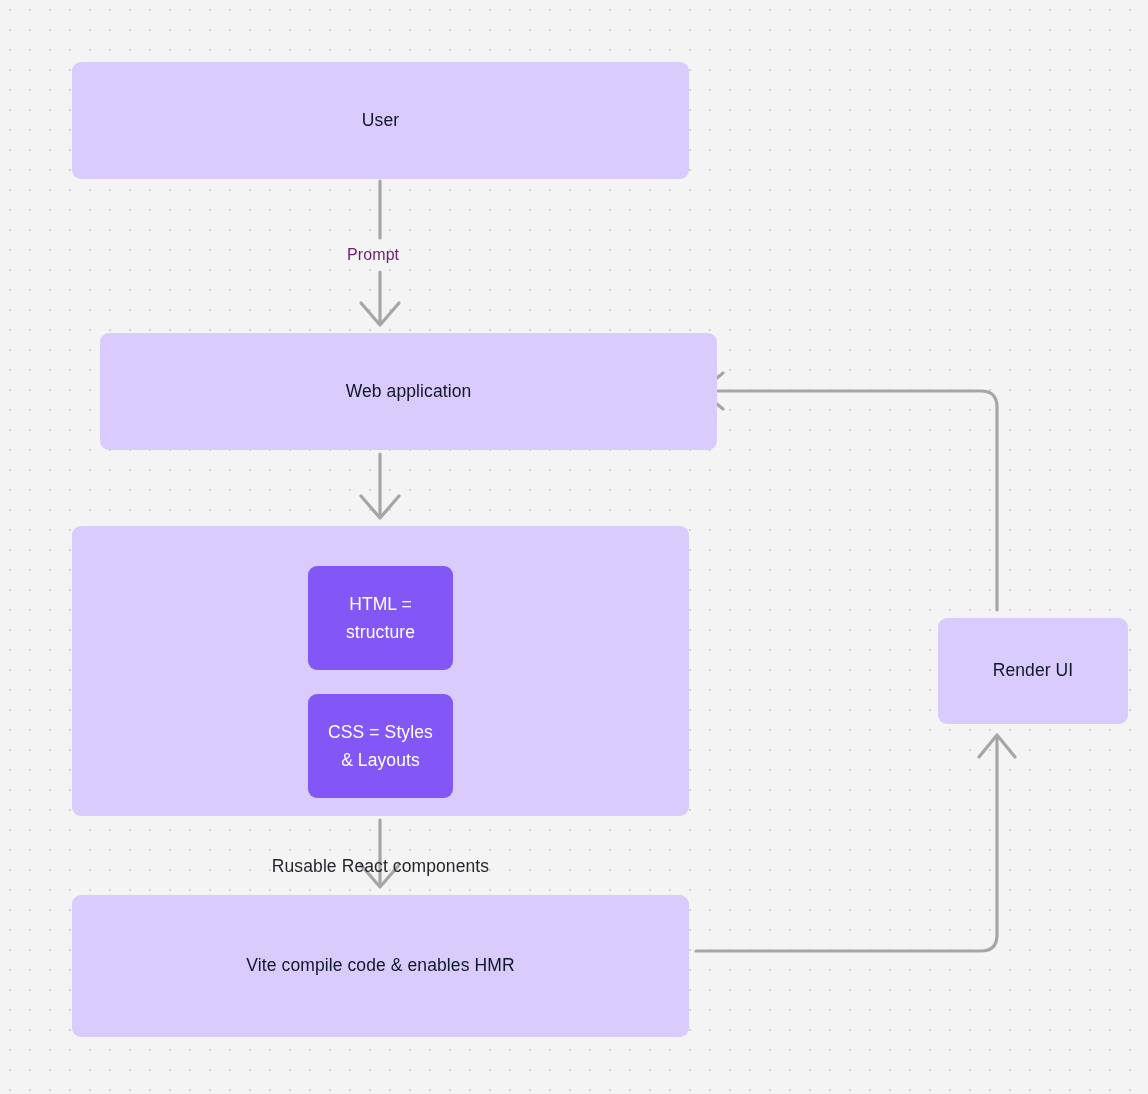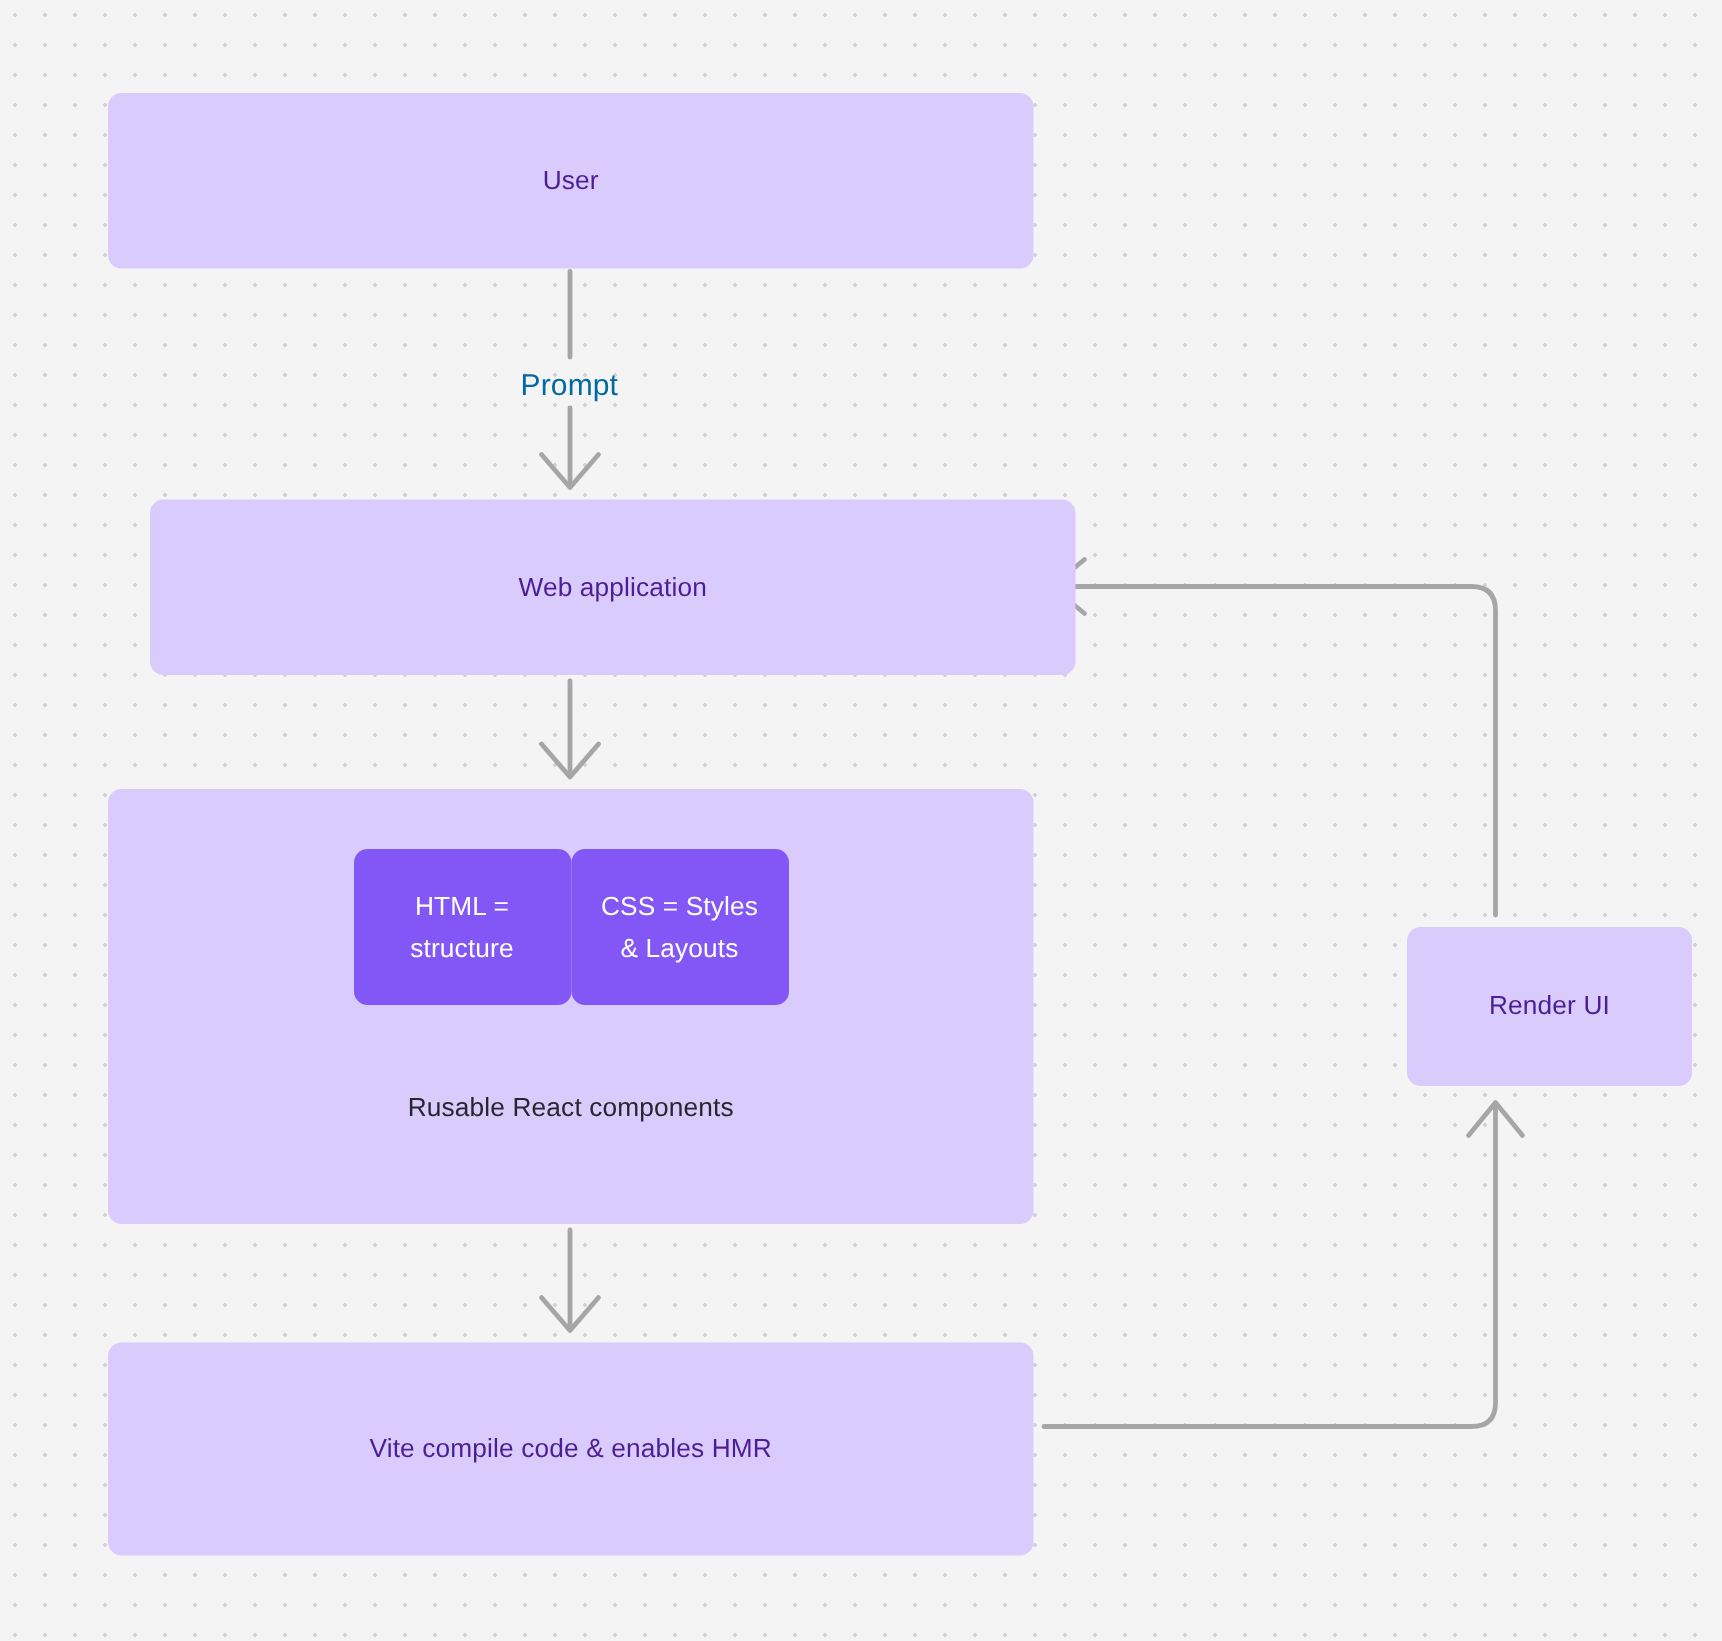--- a/index.html
+++ b/index.html
@@ -38,21 +38,21 @@
     box-sizing: border-box;
     border-radius: 9px;
     background: #d9cbfb;
     display: flex;
     align-items: center;
     justify-content: center;
   }
 
   .node-label {
     font-size: 17.5px;
-    color: #4c1d95;
+    color: #0f172a;
     line-height: 1.35;
     text-align: center;
     white-space: pre-line;
     letter-spacing: 0.1px;
   }
 
   
   #node-user       { left: 72px;  top: 62px;  width: 617px; height: 117px; }
   #node-webapp     { left: 72px;  top: 333px; width: 617px; height: 117px; margin-left: 28px; }
   #node-components { left: 72px;  top: 526px; width: 617px; height: 290px; }
@@ -62,21 +62,22 @@
   
   #node-components {
     flex-direction: column;
     align-items: center;
     justify-content: flex-start;
     padding-top: 40px;
   }
 
   .sub-row {
     display: flex;
-    flex-direction: row;
+    flex-direction: column;
+    gap: 24px;
     align-items: stretch;
     justify-content: center;
   }
 
   .sub-node {
     box-sizing: border-box;
     width: 145px;
     height: 104px;
     border-radius: 9px;
     background: #8257f5;
@@ -98,22 +99,22 @@
     margin-top: 58px;
     font-size: 17.5px;
     color: #26262e;
     text-align: left;
     letter-spacing: 0.1px;
   }
 
   
   .edge-label {
     position: absolute;
-    font-size: 20px;
-    color: #0369a1;
+    font-size: 16px;
+    color: #701a75;
     background: transparent;
     padding: 0 6px;
     letter-spacing: 0.1px;
     white-space: nowrap;
   }
   #edge-label-prompt { left: 341px; top: 246px; }
 </style>
 </head>
 <body>
 

